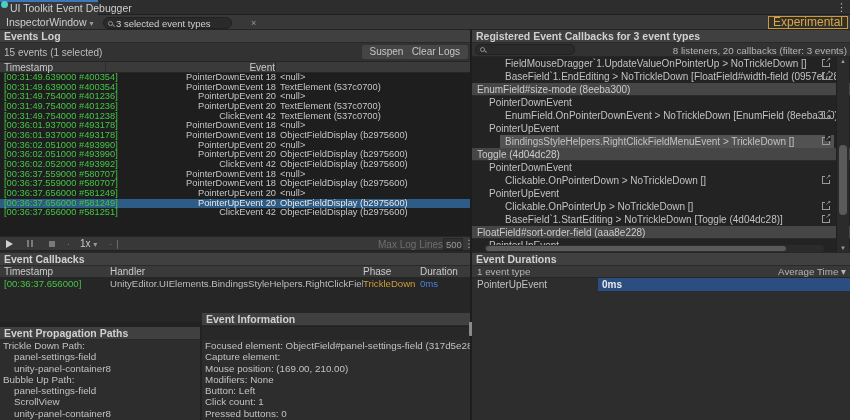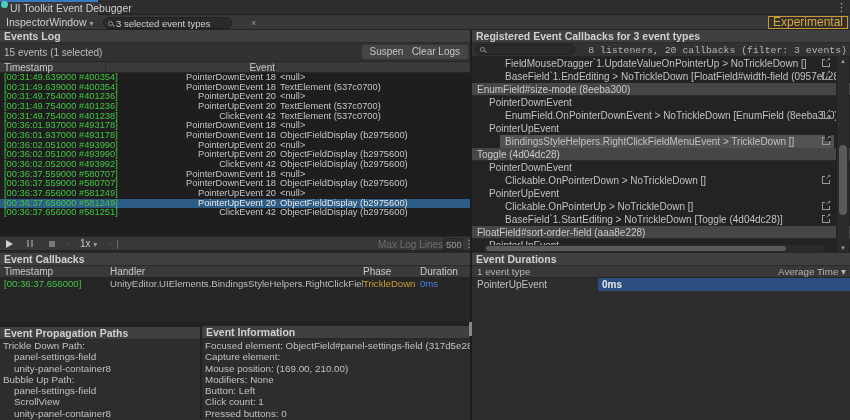--- a/index.html
+++ b/index.html
@@ -70,34 +70,34 @@
   .ecb-body { left:0; top:278px; width:470px; height:44px; background:#262626; }
   .ecb-row { display:flex; height:12px; font-size:9.6px; line-height:12px; white-space:nowrap; overflow:hidden;align-items:center; }
   .ecb-row .cc-ts { color:#45c545; }
   .ecb-row .cc-h  { color:#bdbdbd; overflow:hidden; }
   .ecb-row .cc-p  { color:#cf9d3a; }
   .ecb-row .cc-d  { color:#4a7fe0; }
 
   
   .gap { left:0; top:322px; width:470px; height:5px; background:#222; }
   .prop-h { left:0; top:327px; width:200px; }
-  .info-h { left:202px; top:326px; width:268px; }
+  .info-h { left:202px; top:313px; width:268px; }
   .prop-body { left:0; top:340px; width:200px; height:80px; background:#2d2d2d; overflow:hidden; }
   .info-body { left:202px; top:340px; width:268px; height:80px; background:#2d2d2d; overflow:hidden; }
   .pline { font-size:9.8px; line-height:11.3px; color:#c2c2c2; padding-left:3px; white-space:nowrap; }
   .pline.ind { padding-left:14px; }
   .panel-sep { left:200px; top:327px; width:2px; height:93px; background:#222; }
 
   
   .vsplit { left:470px; top:30px; width:2px; height:390px; background:#1d1d1d; }
   .vsplit-handle { left:469px; top:322px; width:4px; height:14px; background:#8a8a8a; border-radius:1px; }
 
   
   .reg-h { left:472px; top:30px; width:378px; }
-  .reg-sub { left:472px; top:43px; width:378px; height:14px; background:#323232; border-bottom:1px solid #262626;font-family:Liberation Mono, monospace; }
+  .reg-sub { left:472px; top:43px; width:378px; height:14px; background:#323232; border-bottom:1px solid #262626; }
   .reg-search { position:absolute; left:3px; top:1px; width:100px; height:11px; background:#2a2a2a; border:1px solid #212121; border-radius:5px; display:flex; align-items:center; }
   .reg-summary { position:absolute; right:3px; top:2px; font-size:9.8px; color:#b5b5b5; }
   .reg-list { left:472px; top:57px; width:378px; height:195px; background:#232323; overflow:hidden; }
   .reg-row { height:13px; line-height:13px; font-size:10px; color:#c2c2c2; white-space:nowrap; position:relative; }
   .reg-row.group { background:#464646; padding-left:5px; color:#cbcbcb; border-bottom:1px solid #2a2a2a; }
   .reg-row.event { padding-left:17px; }
   .reg-row.cb    { padding-left:33px; }
   .reg-row.cb.sel .hl { position:absolute; left:28px; right:16px; top:0; bottom:0; background:#525252; z-index:0; }
   .reg-row.cb span.t { position:relative; z-index:1; }
   .ext { position:absolute; right:20px; top:2px; width:8px; height:8px; border:1px solid #9a9a9a; z-index:2; }

